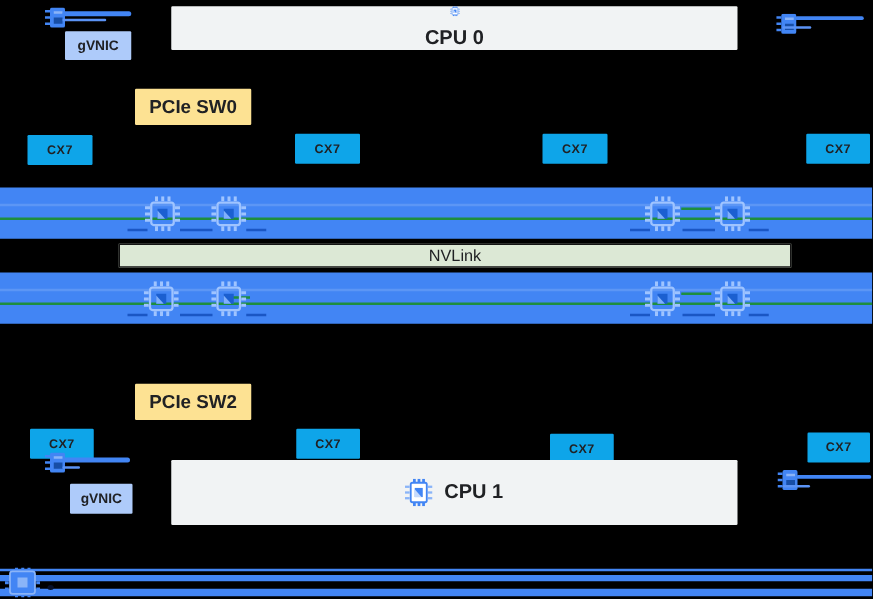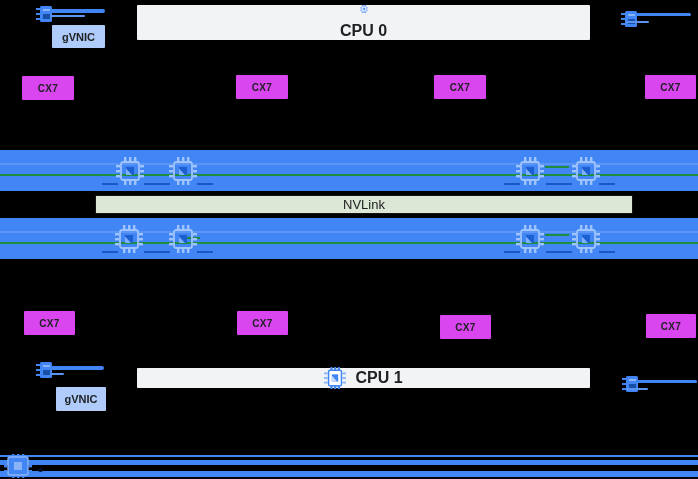--- a/index.html
+++ b/index.html
@@ -1,20 +1,20 @@
 <!DOCTYPE html>
 <html><head>
 <meta charset="utf-8">
 <style>
   html,body{margin:0;padding:0;background:#000;}
   .stage{position:relative;width:698px;height:479px;background:#000;
          font-family:"Liberation Sans",sans-serif;overflow:hidden;}
   .box{position:absolute;display:flex;align-items:center;justify-content:center;
        color:#202124;border-radius:1px;box-sizing:border-box;font-weight:bold;}
-  .cx7{background:#d946ef;font-size:10px;letter-spacing:.4px;width:52px;height:24px;}
+  .cx7{background:#0ea5e9;font-size:10px;letter-spacing:.4px;width:52px;height:24px;margin-top:32px;}
   .sw{background:#fde293;font-size:15px;font-weight:600;width:93px;height:29px;}
   .gvnic{background:#aecbfa;font-size:11px;}
   .cpu{background:#f1f3f4;font-size:16px;font-weight:600;gap:9px;width:453px;height:35px;}
   .bar{position:absolute;left:0;width:698px;height:41px;background:#4285f4;}
   .nvlink{position:absolute;left:95px;width:538px;height:19px;background:#dce8d5;
           border:1.5px solid #141414;display:flex;align-items:center;justify-content:center;
           font-size:13px;color:#202124;box-sizing:border-box;}
   .hline{position:absolute;background:#4285f4;border-radius:2px;}
   .stripe{position:absolute;left:0;width:100%;}
   .g-line{background:#1e8e3e;height:2px;}
@@ -72,20 +72,23 @@
     <rect x="4" y="0" width="12" height="16" rx="1.5" fill="#4285f4"></rect>
     <rect x="7" y="3" width="7" height="2" fill="#8ab4f8"></rect>
     <rect x="7" y="8" width="7" height="5" fill="#174ea6"></rect>
   </svg>
   <div class="hline" style="left:636px;top:13px;width:55px;height:3px;"></div>
   <div class="hline" style="left:626px;top:21px;width:23px;height:2px;background:#5b93f5;"></div>
 
   <div class="box cx7" style="left:22px;top:76px;">
     <span>CX7</span>
   </div>
+  <div class="box sw" style="left:108px;top:71px;">
+    <span>PCIe SW0</span>
+  </div>
   <div class="box cx7" style="left:236px;top:75px;">
     <span>CX7</span>
   </div>
   <div class="box cx7" style="left:434px;top:75px;">
     <span>CX7</span>
   </div>
   <div class="box cx7" style="left:645px;top:75px;width:51px;">
     <span>CX7</span>
   </div>
 
@@ -267,20 +270,23 @@
         </g>
       <rect x="5" y="5" width="18" height="18" rx="2" fill="none" stroke="#9fc4ff" stroke-width="1.8"></rect>
       <rect x="10" y="10" width="8" height="8" fill="#1b5fd0"></rect>
       <path d="M10 11.4 L10 18 L16 18 Z" fill="#7fb0fb"></path>
     </svg>
   </div>
 
   <div class="box cx7" style="left:24px;top:311px;width:51px;">
     <span>CX7</span>
   </div>
+  <div class="box sw" style="left:108px;top:307px;">
+    <span>PCIe SW2</span>
+  </div>
   <div class="box cx7" style="left:237px;top:311px;width:51px;">
     <span>CX7</span>
   </div>
   <div class="box cx7" style="left:440px;top:315px;width:51px;">
     <span>CX7</span>
   </div>
   <div class="box cx7" style="left:646px;top:314px;width:50px;">
     <span>CX7</span>
   </div>
 
@@ -288,21 +294,21 @@
     <rect x="0" y="2" width="4" height="2" fill="#4285f4"></rect>
     <rect x="0" y="7" width="4" height="2" fill="#4285f4"></rect>
     <rect x="0" y="12" width="4" height="2" fill="#4285f4"></rect>
     <rect x="4" y="0" width="12" height="16" rx="1.5" fill="#4285f4"></rect>
     <rect x="7" y="3" width="7" height="2" fill="#8ab4f8"></rect>
     <rect x="7" y="8" width="7" height="5" fill="#174ea6"></rect>
   </svg>
   <div class="hline" style="left:50px;top:366px;width:54px;height:4px;"></div>
   <div class="hline" style="left:50px;top:373px;width:14px;height:2px;background:#5b93f5;"></div>
 
-  <div class="box cpu" style="left:137px;top:368px;height:20px;">
+  <div class="box cpu" style="left:137px;top:368px;height:52px;">
     <svg width="22" height="22" viewBox="0 0 24 24">
       <rect x="0" y="6" width="4" height="2" fill="#8ab4f8"></rect>
       <rect x="0" y="11" width="4" height="2" fill="#8ab4f8"></rect>
       <rect x="0" y="16" width="4" height="2" fill="#8ab4f8"></rect>
       <rect x="20" y="6" width="4" height="2" fill="#8ab4f8"></rect>
       <rect x="20" y="11" width="4" height="2" fill="#8ab4f8"></rect>
       <rect x="20" y="16" width="4" height="2" fill="#8ab4f8"></rect>
       <rect x="7" y="0" width="2.4" height="4" fill="#4285f4"></rect>
       <rect x="11" y="0" width="2.4" height="4" fill="#4285f4"></rect>
       <rect x="15" y="0" width="2.4" height="4" fill="#4285f4"></rect>

